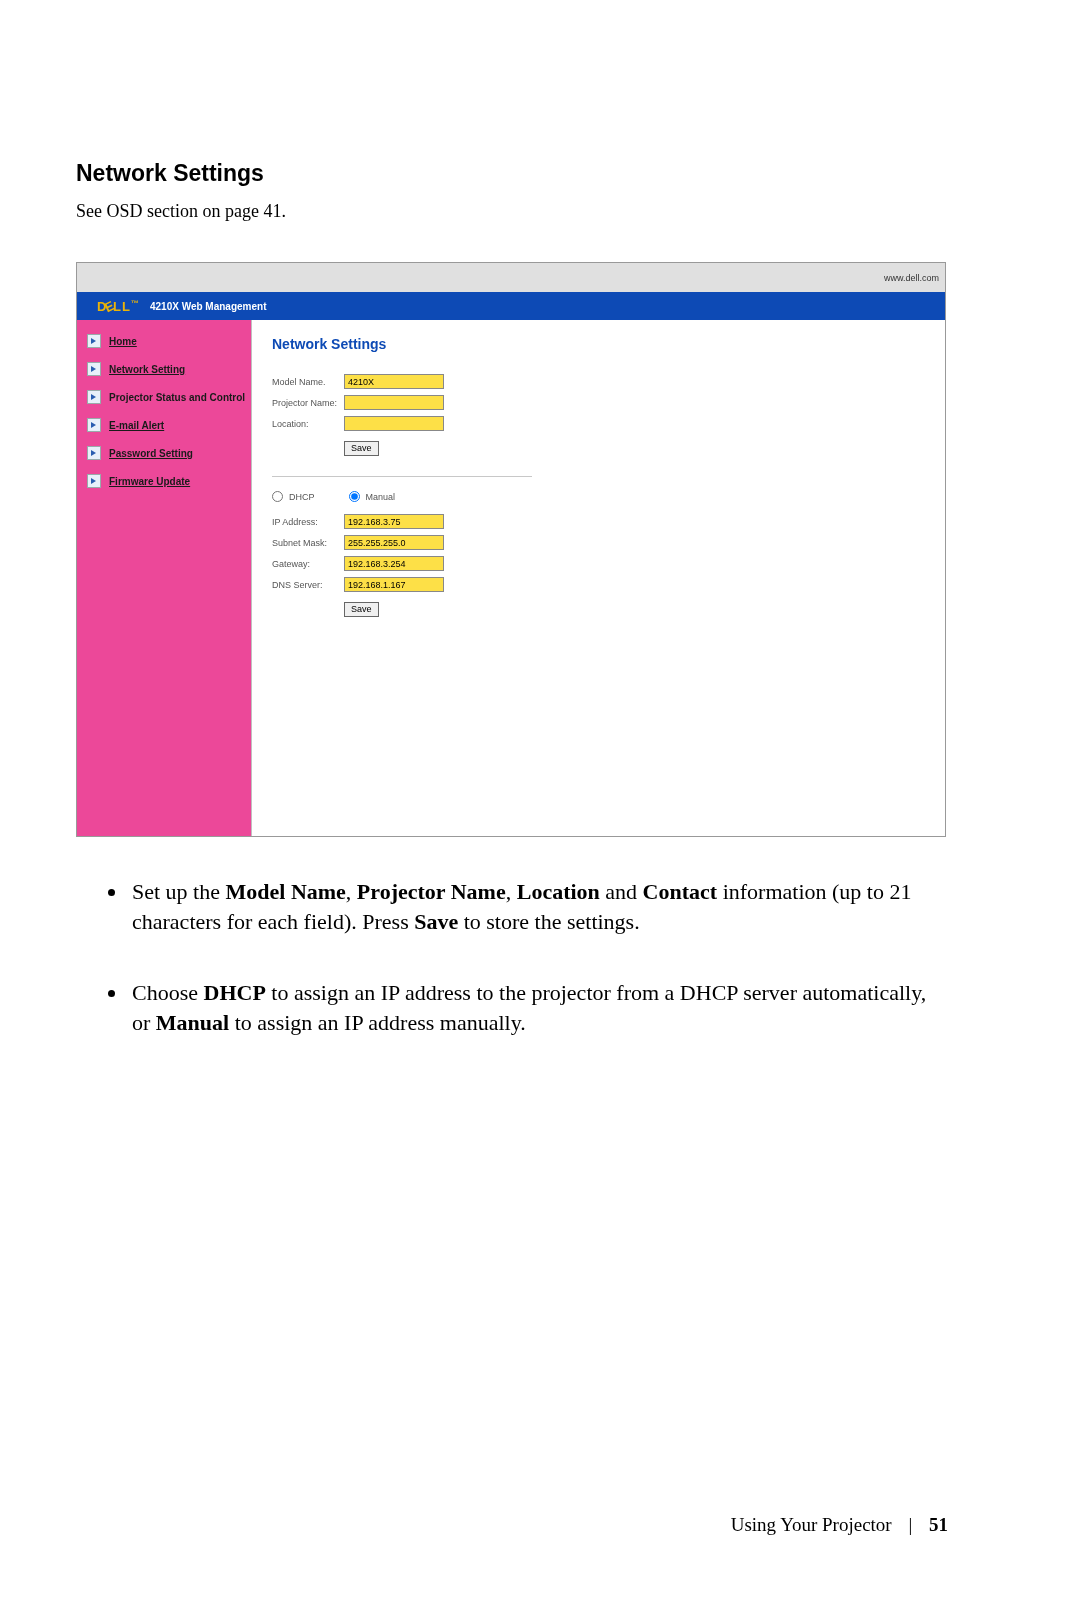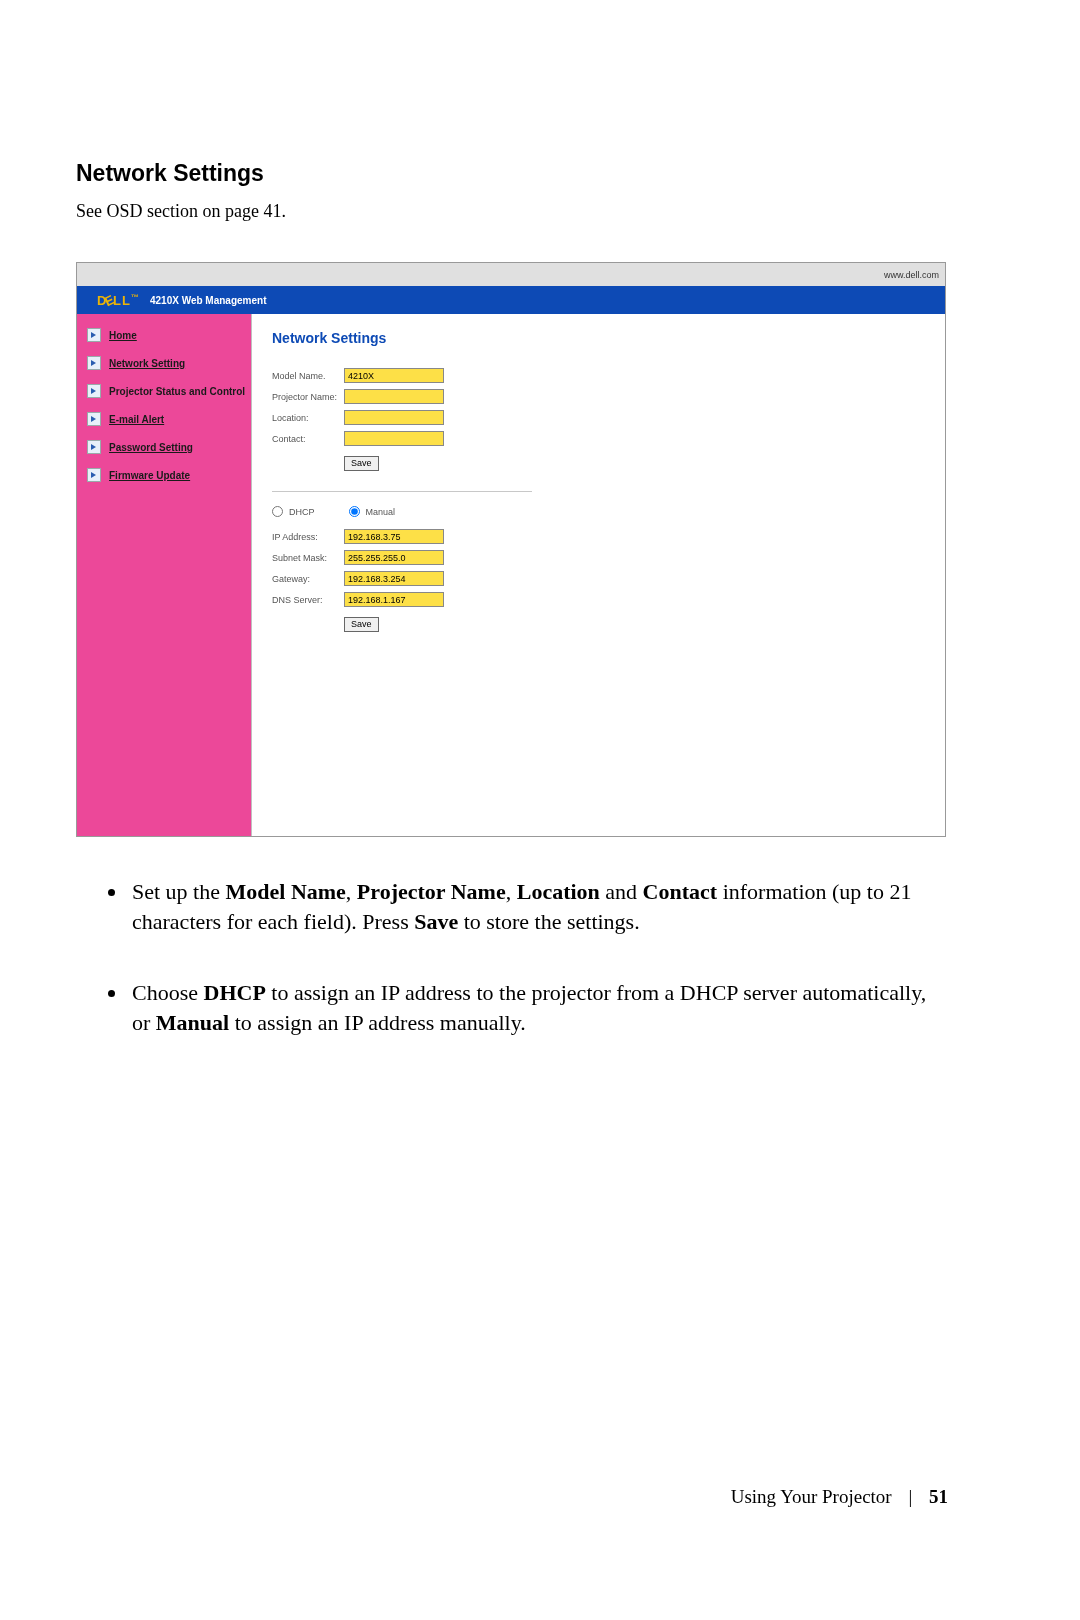--- a/index.html
+++ b/index.html
@@ -1,21 +1,21 @@
 <!DOCTYPE html>
 <html><head>
 <meta charset="utf-8">
 <style>
   * { box-sizing: border-box; margin: 0; padding: 0; }
   html, body { width: 1080px; height: 1620px; background: #fff; font-family: Georgia, "Times New Roman", serif; color: #000; }
   .page { width: 1080px; height: 1620px; position: relative; padding: 160px 130px 0 76px; }
   .section-heading { font-family: Arial, Helvetica, sans-serif; font-weight: bold; font-size: 23px; margin-bottom: 14px; }
   .intro { font-size: 18px; margin-bottom: 40px; }
   .screenshot-box { width: 870px; height: 575px; border: 1px solid #999; background: #fff; display: flex; flex-direction: column; margin-bottom: 28px; }
-  .url-bar { background: #e0e0e0; height: 23px; display: flex; justify-content: flex-end; align-items: center; font-family: Arial, sans-serif; font-size: 9px; color: #333; padding-right: 6px; }
+  .url-bar { background: #e0e0e0; height: 29px; display: flex; justify-content: flex-end; align-items: center; font-family: Arial, sans-serif; font-size: 9px; color: #333; padding-right: 6px; }
   .blue-bar { background: #0d4ab5; height: 28px; display: flex; align-items: center; padding-left: 20px; }
   .logo { font-family: Arial, Helvetica, sans-serif; font-weight: bold; color: #eab308; font-size: 13px; letter-spacing: 1px; display: inline-flex; align-items: flex-start; }
   .logo-o { display: inline-block; transform: rotate(-25deg); margin: 0 -2px; }
   .logo-sub { font-family: Arial, sans-serif; font-size: 10px; font-weight: bold; color: #fff; margin-left: 10px; }
   .panel-body { flex: 1; display: flex; }
   .sidebar { width: 175px; background: #ec4899; border-right: 1px solid #c0c0c0; padding: 14px 0 0 10px; }
   .nav-item { display: flex; align-items: center; margin-bottom: 14px; font-family: Arial, sans-serif; font-size: 10px; font-weight: bold; color: #1a1a1a; text-decoration: underline; cursor: pointer; }
   .nav-item.no-underline { text-decoration: none; }
   .nav-icon { width: 14px; height: 14px; border: 1px solid #9aa; background: #e8f0fa; margin-right: 8px; display: flex; align-items: center; justify-content: center; }
   .nav-icon svg { width: 8px; height: 8px; display: block; }
@@ -25,21 +25,21 @@
   .form-label { width: 72px; font-size: 9px; color: #555; }
   .form-input { width: 100px; height: 15px; border: 1px solid #888; background: #fde047; font-size: 9px; padding: 0 3px; }
   .save-btn { margin-left: 72px; margin-top: 4px; margin-bottom: 12px; font-size: 9px; border: 1px solid #666; background: #f0f0f0; padding: 0 6px; height: 15px; line-height: 13px; cursor: pointer; display: inline-block; }
   .divider { border: none; border-top: 1px solid #c8c8c8; margin: 8px 0 14px 0; width: 260px; }
   .radio-row { display: flex; align-items: center; margin-bottom: 12px; font-size: 9px; color: #555; }
   .radio-row label { display: flex; align-items: center; margin-right: 34px; }
   .radio-row input { margin-right: 6px; width: 11px; height: 11px; }
   .bullets { margin-top: 10px; padding-left: 52px; font-size: 22px; line-height: 1.38; }
   .bullets li { margin-bottom: 14px; list-style: disc; padding-left: 4px; margin-top: 40px; }
   .bold { font-weight: bold; }
-  .footer { position: absolute; bottom: 112px; right: 132px; font-size: 19px; font-family: Georgia, serif; color: #000; }
+  .footer { position: absolute; bottom: 84px; right: 132px; font-size: 19px; font-family: Georgia, serif; color: #000; }
   .footer .sep { margin: 0 12px; color:#000; }
   .footer .pg { font-weight: bold; }
 </style>
 </head>
 <body>
 
 <div class="page">
 
   <h2 class="section-heading">Network Settings</h2>
   <p class="intro">See OSD section on page 41.</p>
@@ -109,24 +109,20 @@
           <input class="form-input" value="4210X" style="">
         </div>
         <div class="form-row">
           <span class="form-label">Projector Name:</span>
           <input class="form-input" value="" style="">
         </div>
         <div class="form-row">
           <span class="form-label">Location:</span>
           <input class="form-input" value="" style="">
         </div>
-        <div class="form-row">
-          <span class="form-label">Contact:</span>
-          <input class="form-input" value="" style="">
-        </div>
         <button class="save-btn">Save</button>
 
         <hr class="divider">
 
         <div class="radio-row">
           <label>
               <input type="radio" name="ipmode" style="">
               <span>DHCP</span>
             </label>
           <label>

